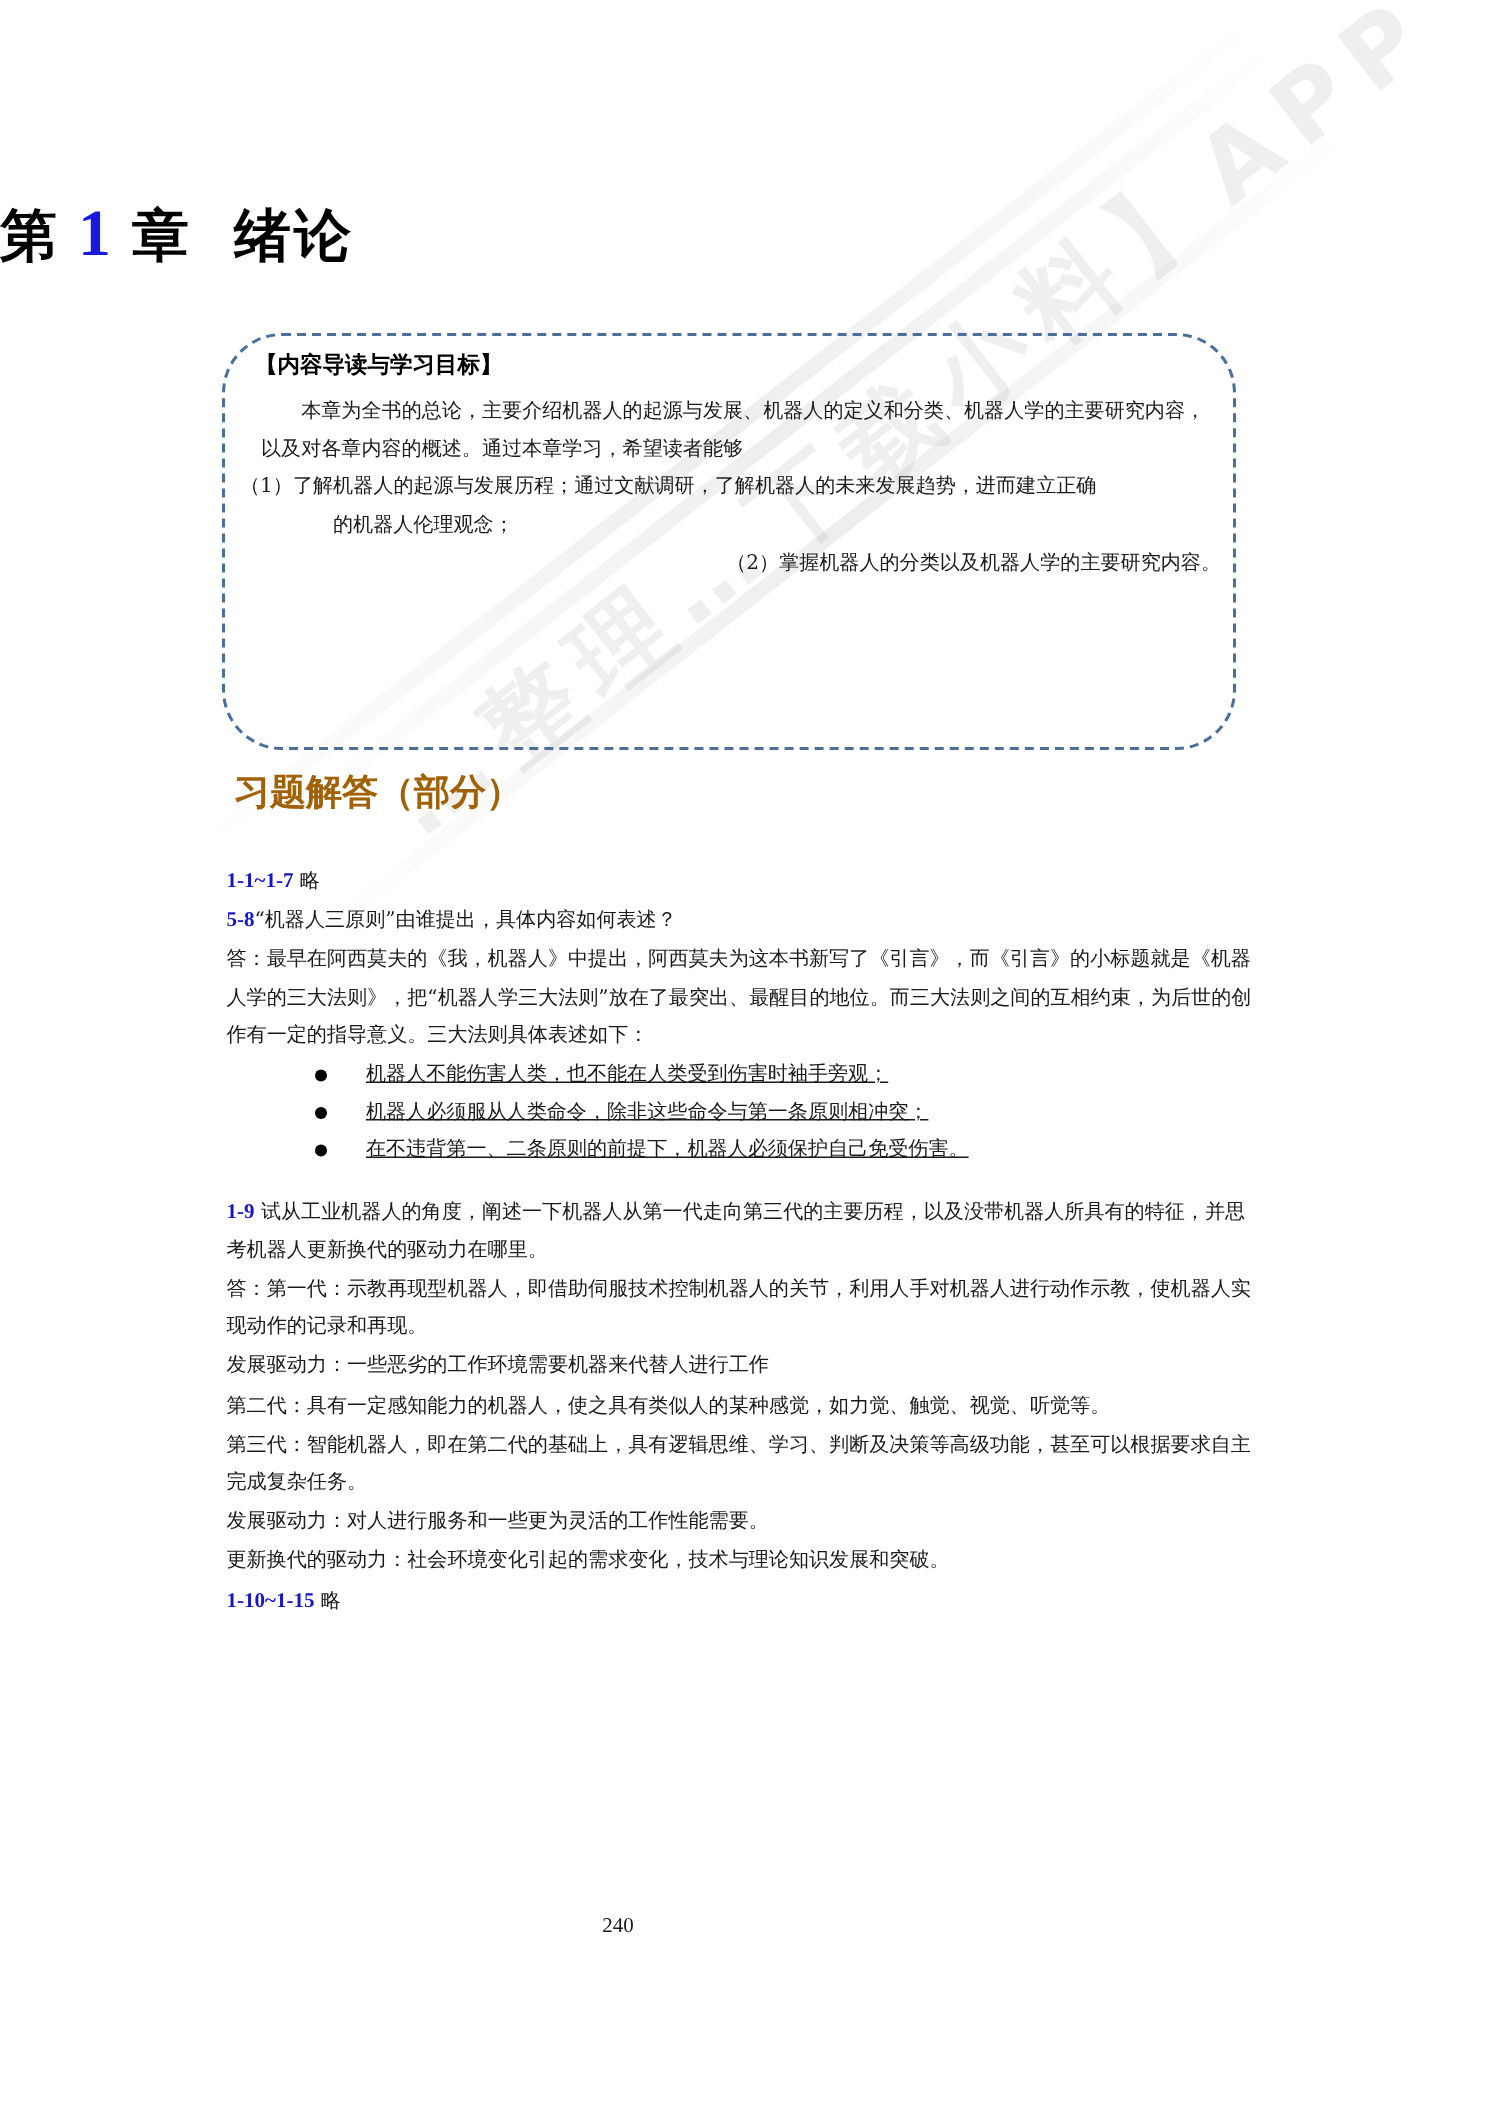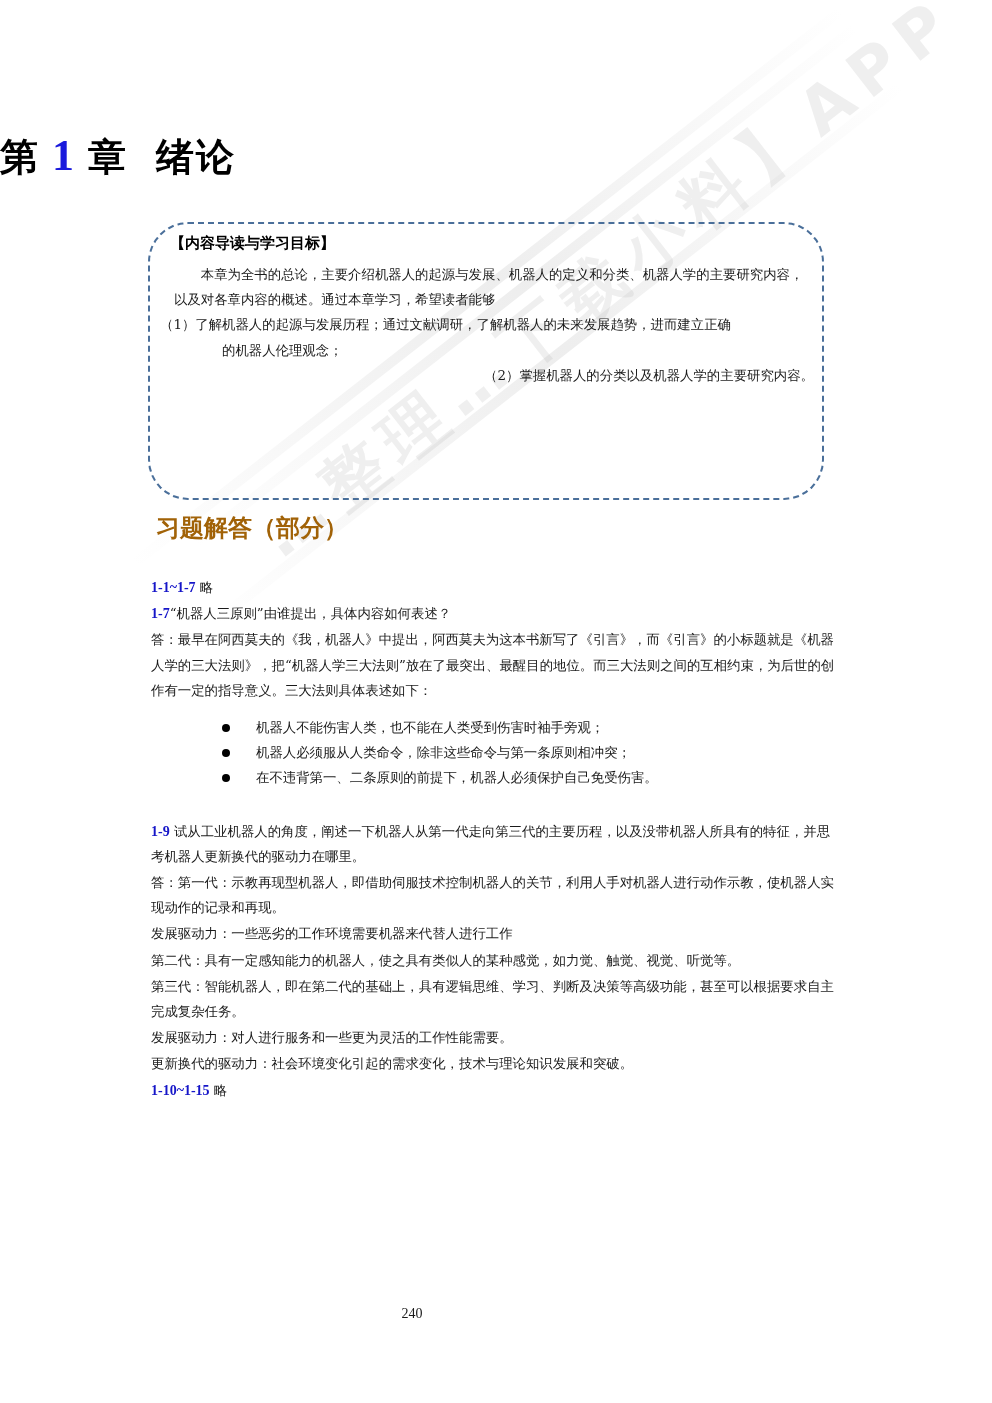--- a/index.html
+++ b/index.html
@@ -41,28 +41,28 @@
     .indent { text-indent: 2em; }
     .objective { padding-left: 0; }
     .objective-cont { padding-left: 48px; }
     .section-title {
       position: absolute; left: 156px; top: 512px; font-family: "DejaVu Sans", sans-serif;
       font-weight: bold; font-size: 24px; color: #a16207; z-index: 1;
     }
     .content { position: absolute; left: 150px; top: 574px; width: 694px; font-size: 13.4px; line-height: 25.2px; z-index: 1; }
     .content p { margin: 1px; }
     .qnum { color: #1515c8; font-weight: bold; font-family: "Liberation Serif", serif; font-size: 14px; }
-    .bullets { margin: 12px; padding: 0; list-style: none; }
+    .bullets { margin: 0; padding: 0; list-style: none; text-decoration: underline; }
     .bullets li { position: relative; padding-left: 94px; }
     .bullets li .dot {
       position: absolute; left: 60px; top: 9px; width: 8px; height: 8px; border-radius: 50%; background: #000;
     }
     .spacer { height: 15px; }
     .page-number {
-      position: absolute; top: 1306px; left: 0; width: 824px; text-align: center; font-size: 14px;
+      position: absolute; top: 1277px; left: 0; width: 824px; text-align: center; font-size: 14px;
       font-family: "Liberation Serif", serif; z-index: 1;
     }
   </style>
 </head>
 <body>
 
 <div class="watermark">
   <div class="wm-band" style="top:0px;"></div>
   <div class="wm-band" style="top:22px; left:60px;"></div>
   <div class="wm-band" style="top:96px; left:30px;"></div>
@@ -83,21 +83,21 @@
   </div>
 </div>
 
 <h2 class="section-title" style="margin:0;">习题解答（部分）</h2>
 
 <div class="content">
   <p>
     <span class="qnum">1-1~1-7</span><span> 略</span>
   </p>
   <p>
-    <span class="qnum">1-7</span><span>“机器人三原则”由谁提出，具体内容如何表述？</span>
+    <span class="qnum">5-8</span><span>“机器人三原则”由谁提出，具体内容如何表述？</span>
   </p>
   <p>答：最早在阿西莫夫的《我，机器人》中提出，阿西莫夫为这本书新写了《引言》，而《引言》的小标题就是《机器人学的三大法则》，把“机器人学三大法则”放在了最突出、最醒目的地位。而三大法则之间的互相约束，为后世的创作有一定的指导意义。三大法则具体表述如下：</p>
   <ul class="bullets">
     <li><span class="dot"></span><span>机器人不能伤害人类，也不能在人类受到伤害时袖手旁观；</span></li>
     <li><span class="dot"></span><span>机器人必须服从人类命令，除非这些命令与第一条原则相冲突；</span></li>
     <li><span class="dot"></span><span>在不违背第一、二条原则的前提下，机器人必须保护自己免受伤害。</span></li>
   </ul>
   <div class="spacer"></div>
   <p>
     <span class="qnum">1-9</span><span> 试从工业机器人的角度，阐述一下机器人从第一代走向第三代的主要历程，以及没带机器人所具有的特征，并思考机器人更新换代的驱动力在哪里。</span>

